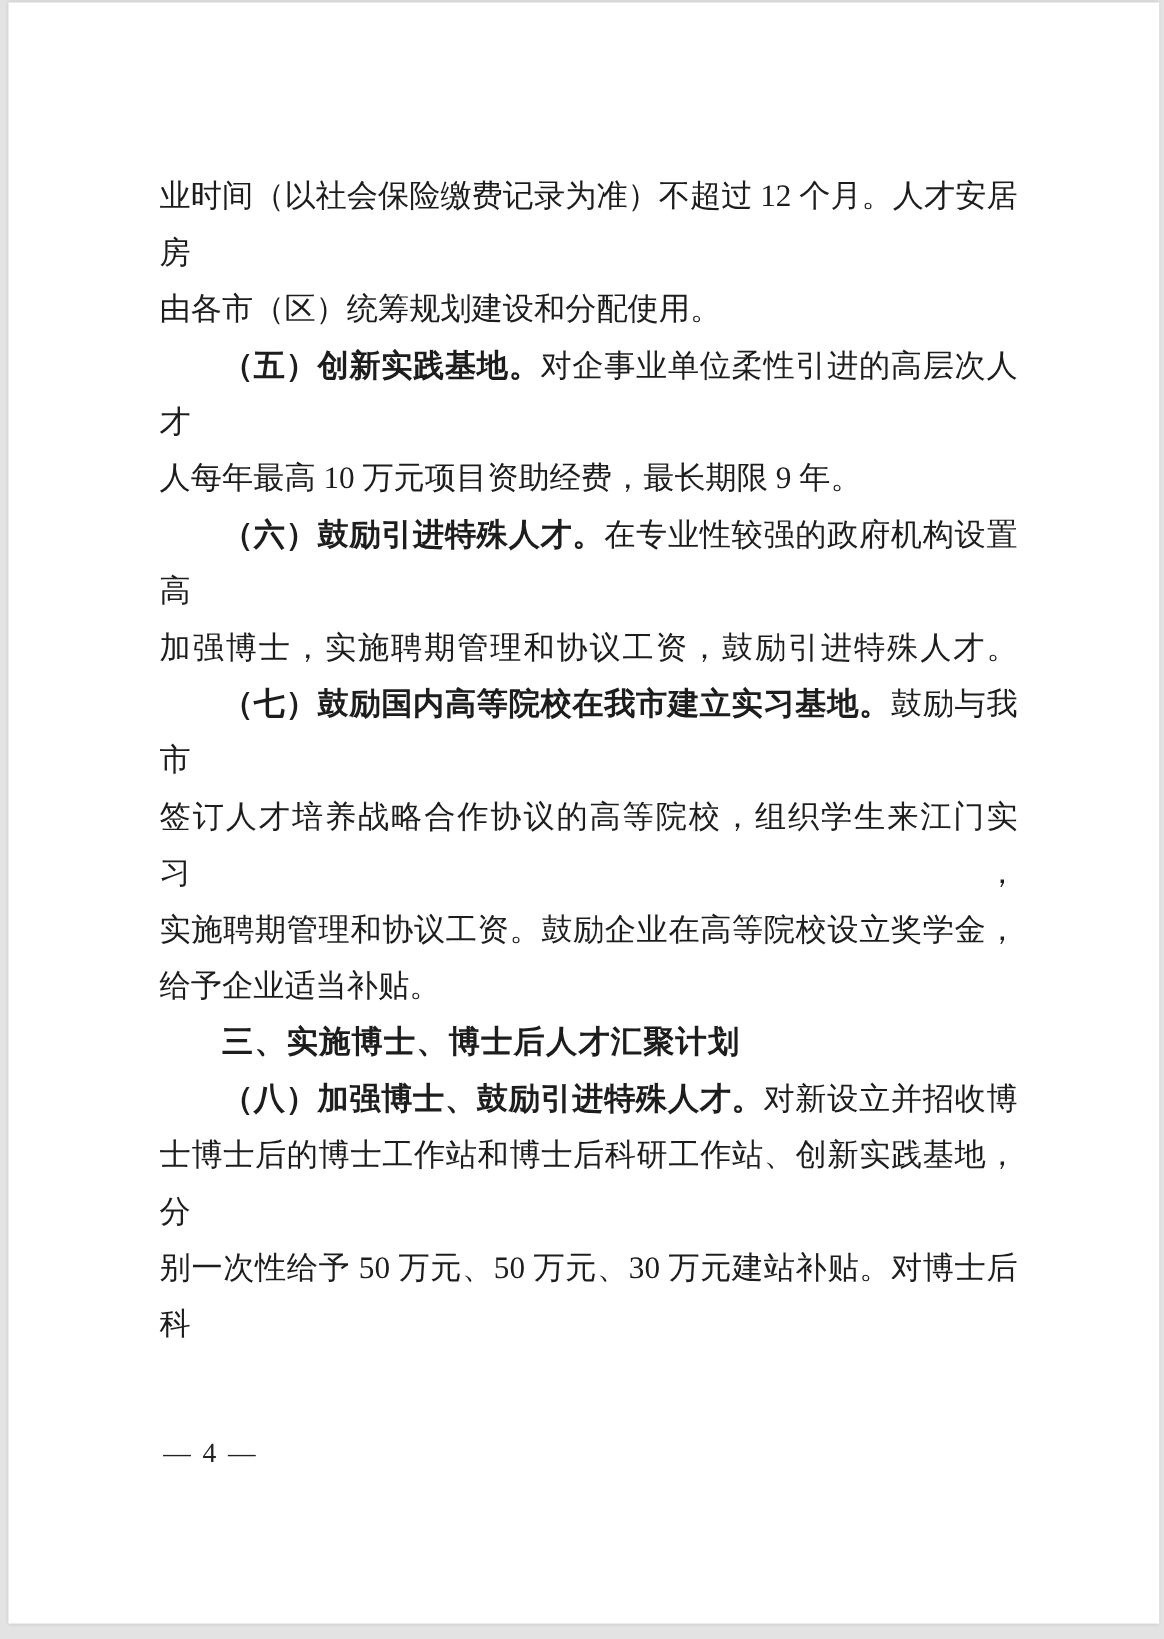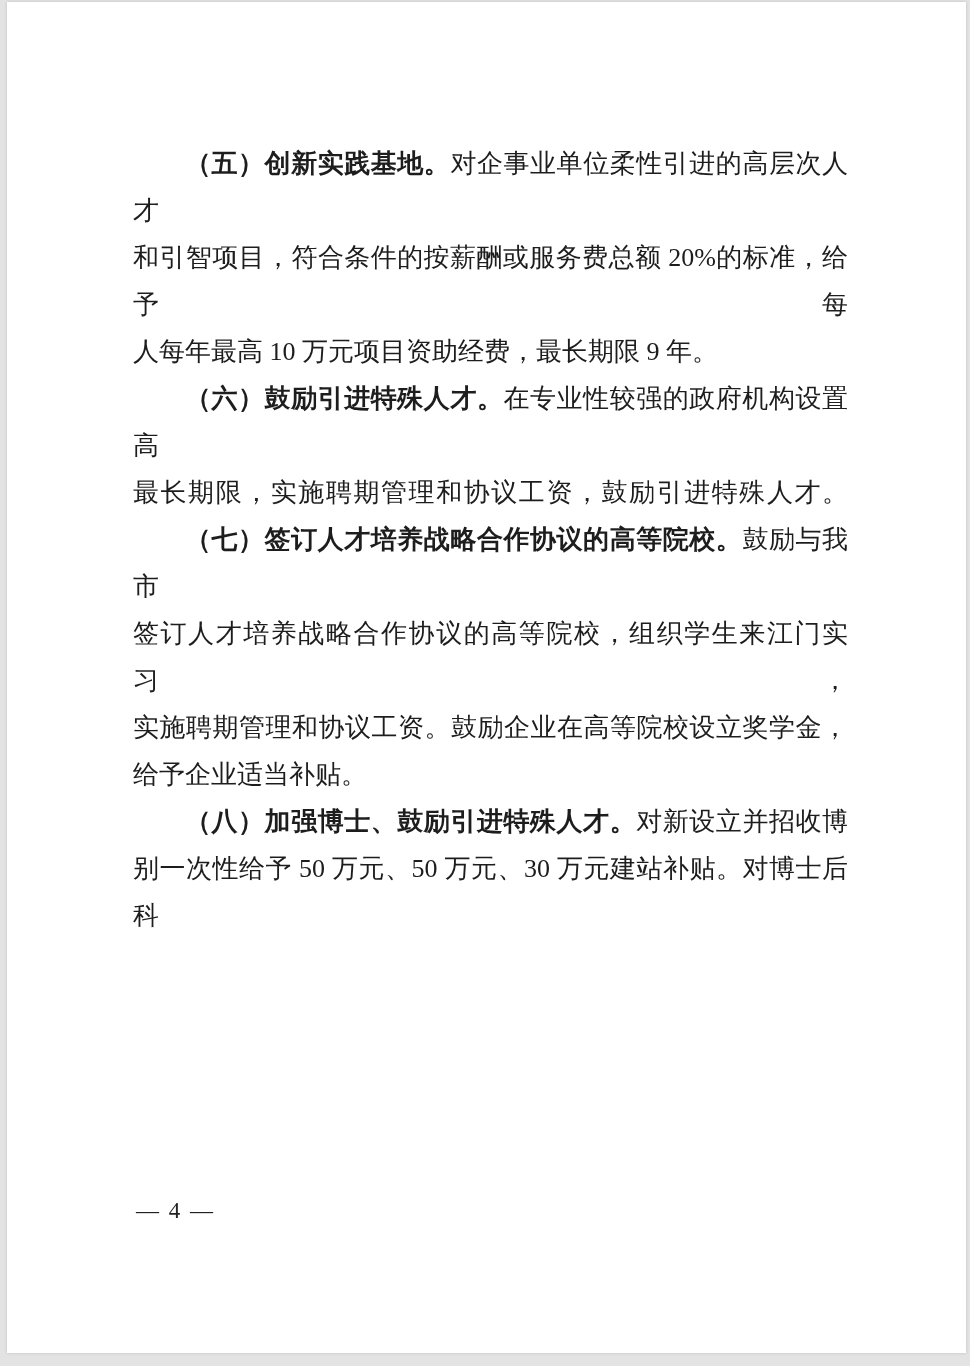--- a/index.html
+++ b/index.html
@@ -48,34 +48,41 @@
     font-family: "Liberation Serif", "DejaVu Serif", serif;
   }
 </style>
 </head>
 <body>
 
 <div class="page">
   <div class="content">
     <div>
         <div>
+          <div class="line">业时间（以社会保险缴费记录为准）不超过 12 个月。人才安居房</div>
+          <div class="line short">由各市（区）统筹规划建设和分配使用。</div>
+        </div>
+        <div>
           <div class="line indent"><span class="lead">（五）创新实践基地。</span>对企事业单位柔性引进的高层次人才</div>
-          <div class="line">和引智项目，符合条件的按薪酬或服务费总额 20%的标准，给予每</div>
           <div class="line short">人每年最高 10 万元项目资助经费，最长期限 9 年。</div>
         </div>
         <div>
           <div class="line indent"><span class="lead">（六）鼓励引进特殊人才。</span>在专业性较强的政府机构设置高</div>
-          <div class="line">最长期限，实施聘期管理和协议工资，鼓励引进特殊人才。</div>
+          <div class="line">加强博士，实施聘期管理和协议工资，鼓励引进特殊人才。</div>
         </div>
         <div>
-          <div class="line indent"><span class="lead">（七）签订人才培养战略合作协议的高等院校。</span>鼓励与我市</div>
+          <div class="line indent"><span class="lead">（七）鼓励国内高等院校在我市建立实习基地。</span>鼓励与我市</div>
           <div class="line">签订人才培养战略合作协议的高等院校，组织学生来江门实习，</div>
           <div class="line">实施聘期管理和协议工资。鼓励企业在高等院校设立奖学金，</div>
           <div class="line short">给予企业适当补贴。</div>
         </div>
         <div>
+          <div class="heading-line">三、实施博士、博士后人才汇聚计划</div>
+        </div>
+        <div>
           <div class="line indent"><span class="lead">（八）加强博士、鼓励引进特殊人才。</span>对新设立并招收博</div>
+          <div class="line">士博士后的博士工作站和博士后科研工作站、创新实践基地，分</div>
           <div class="line">别一次性给予 50 万元、50 万元、30 万元建站补贴。对博士后科</div>
         </div>
       </div>
   </div>
   <div class="page-number">— 4 —</div>
 </div>
 
 </body></html>

